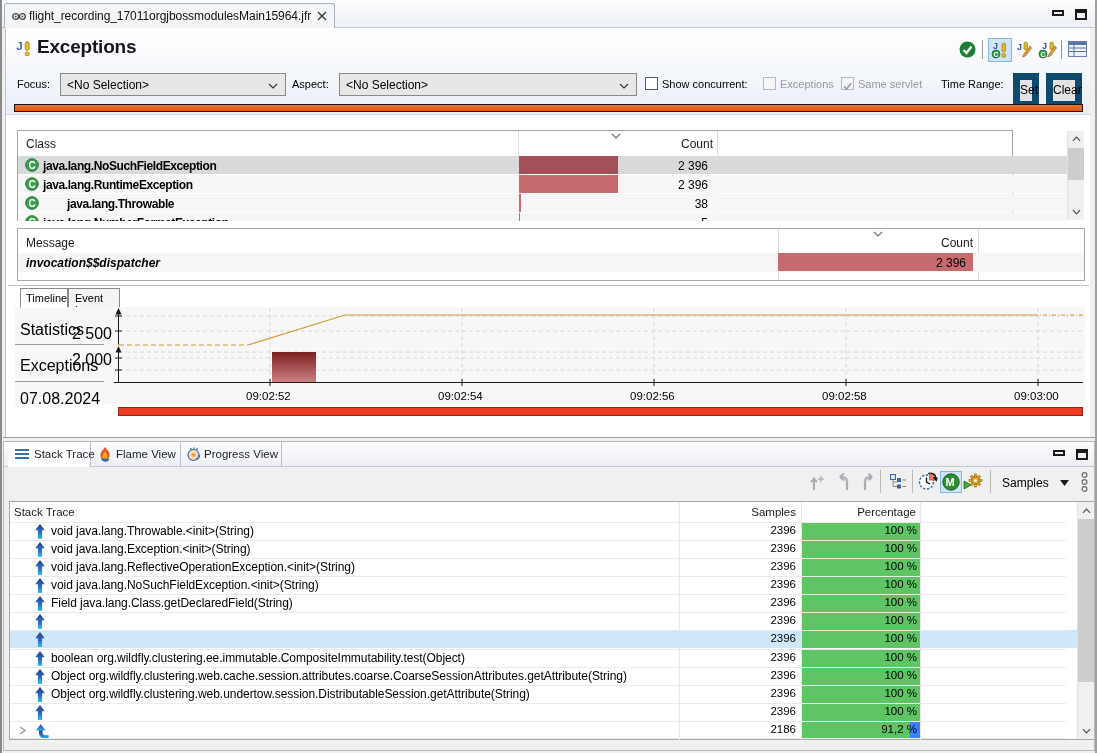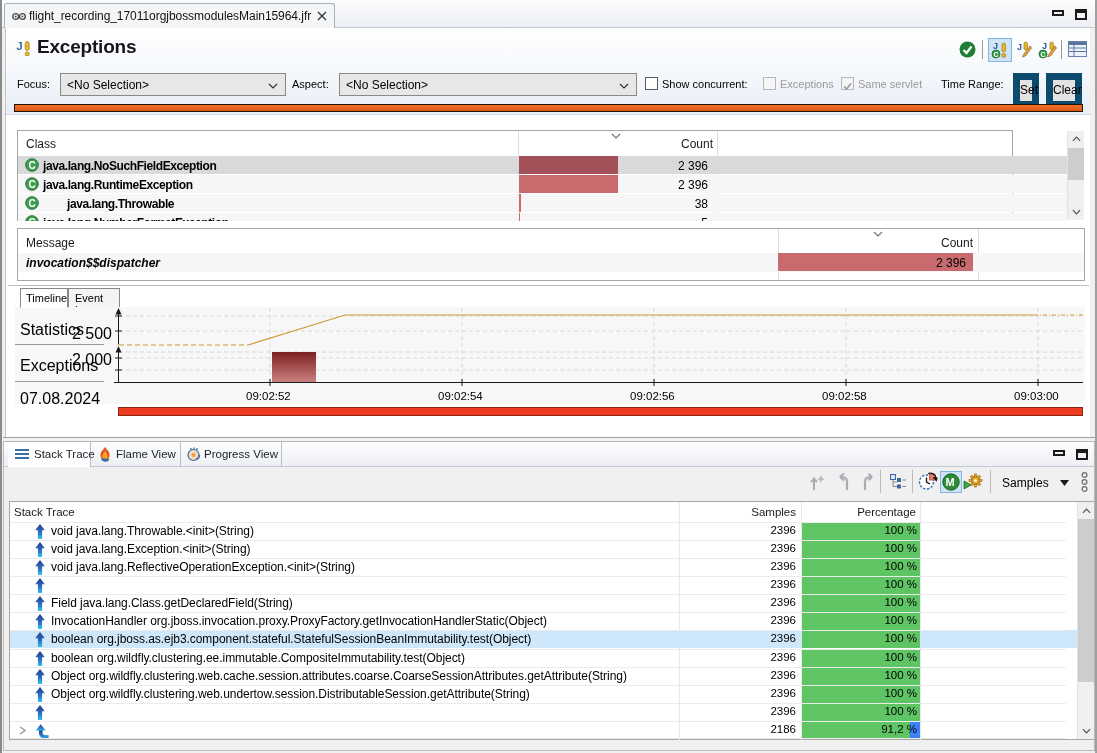--- a/index.html
+++ b/index.html
@@ -479,20 +479,21 @@
             <svg class="abs" style="left:25px;top:2px" width="10" height="15" viewBox="0 0 10 15">
               <defs>
                 <linearGradient id="ag3" x1="0" y1="0" x2="0" y2="1">
                   <stop offset="0" stop-color="#283c8c"></stop>
                   <stop offset="0.55" stop-color="#2d6cc0"></stop>
                   <stop offset="1" stop-color="#35c2ef"></stop>
                 </linearGradient>
               </defs>
               <path d="M5 0 L9.8 6.2 H7.1 V15 H2.9 V6.2 H0.2 Z" fill="url(#ag3)"></path>
             </svg>
+            <div class="stxt">void java.lang.NoSuchFieldException.&lt;init&gt;(String)</div>
             <div class="samp">2396</div>
             <div class="gbar">
               <div class="pct">100 %</div>
             </div>
           </div>
       <div class="rowsep" style="top:74px;"></div>
       <div class="srow" style="top:92px;">
             <svg class="abs" style="left:25px;top:2px" width="10" height="15" viewBox="0 0 10 15">
               <defs>
                 <linearGradient id="ag4" x1="0" y1="0" x2="0" y2="1">
@@ -514,40 +515,38 @@
             <svg class="abs" style="left:25px;top:2px" width="10" height="15" viewBox="0 0 10 15">
               <defs>
                 <linearGradient id="ag5" x1="0" y1="0" x2="0" y2="1">
                   <stop offset="0" stop-color="#283c8c"></stop>
                   <stop offset="0.55" stop-color="#2d6cc0"></stop>
                   <stop offset="1" stop-color="#35c2ef"></stop>
                 </linearGradient>
               </defs>
               <path d="M5 0 L9.8 6.2 H7.1 V15 H2.9 V6.2 H0.2 Z" fill="url(#ag5)"></path>
             </svg>
-            <div class="stxt">InvocationHandler org.jboss.invocation.proxy.ProxyFactory.getInvocationHandlerStatic(Object)</div>
             <div class="samp">2396</div>
             <div class="gbar">
               <div class="pct">100 %</div>
             </div>
           </div>
       <div class="rowsep" style="top:110px;"></div>
       <div class="srow" style="top:128px;">
             <div class="abs" style="left:0;top:0;width:1067px;height:18px;background:#cfe7fa;"></div>
             <svg class="abs" style="left:25px;top:2px" width="10" height="15" viewBox="0 0 10 15">
               <defs>
                 <linearGradient id="ag6" x1="0" y1="0" x2="0" y2="1">
                   <stop offset="0" stop-color="#283c8c"></stop>
                   <stop offset="0.55" stop-color="#2d6cc0"></stop>
                   <stop offset="1" stop-color="#35c2ef"></stop>
                 </linearGradient>
               </defs>
               <path d="M5 0 L9.8 6.2 H7.1 V15 H2.9 V6.2 H0.2 Z" fill="url(#ag6)"></path>
             </svg>
-            <div class="stxt">boolean org.jboss.as.ejb3.component.stateful.StatefulSessionBeanImmutability.test(Object)</div>
             <div class="samp">2396</div>
             <div class="gbar">
               <div class="pct">100 %</div>
             </div>
           </div>
       <div class="rowsep" style="top:128px;"></div>
       <div class="srow" style="top:147px;">
             <svg class="abs" style="left:25px;top:2px" width="10" height="15" viewBox="0 0 10 15">
               <defs>
                 <linearGradient id="ag7" x1="0" y1="0" x2="0" y2="1">

